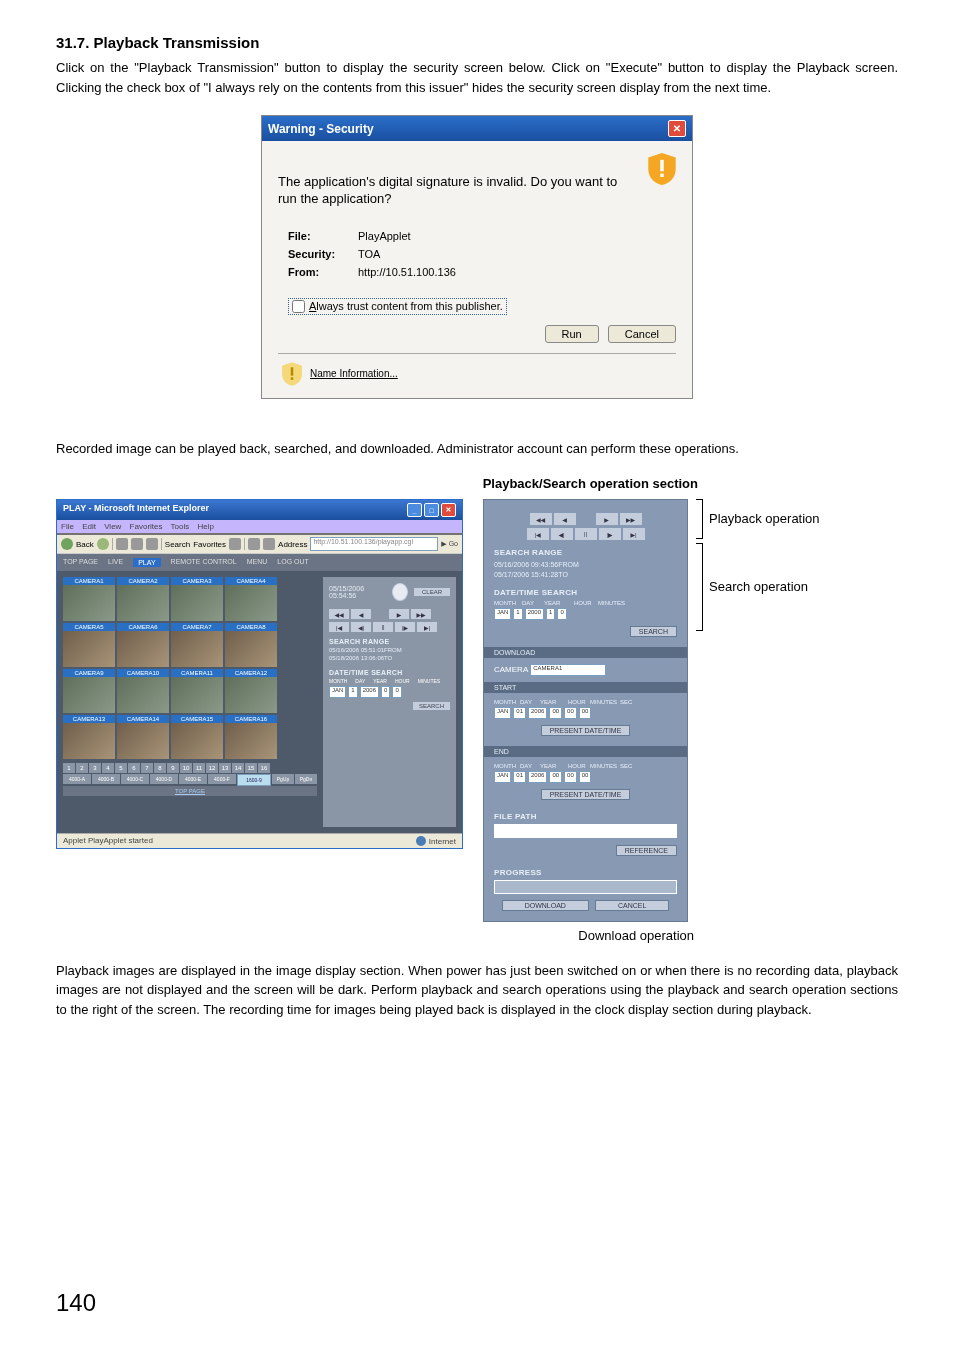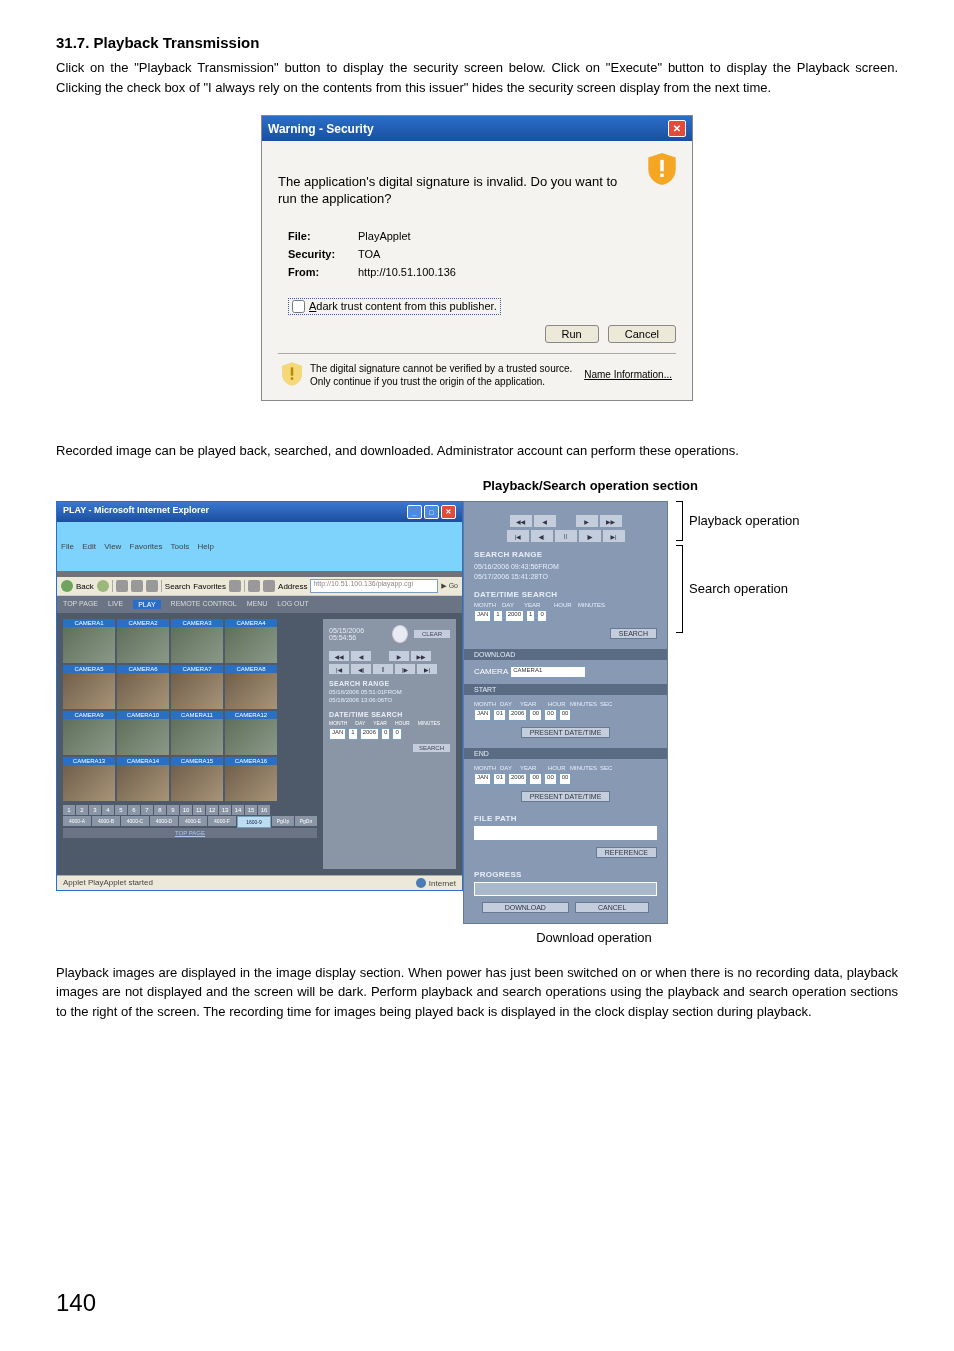--- a/index.html
+++ b/index.html
@@ -145,20 +145,21 @@
     font-family: "Comic Sans MS", cursive, sans-serif;
     font-size: 10px;
     text-decoration: underline;
     white-space: nowrap;
     align-self: center;
   }
 
   
   .playback-row {
     display: flex;
+    gap: 20px;
     align-items: flex-start;
     margin-top: 8px;
   }
   .play-window {
     width: 405px;
     border: 1px solid #2a6ec9;
     background: #ece9d8;
     font-size: 8px;
   }
   .play-title {
@@ -167,33 +168,33 @@
     padding: 3px 6px;
     display: flex;
     justify-content: space-between;
     font-weight: bold;
     font-size: 9px;
   }
   .win-btns { display: flex; gap: 2px; }
   .win-btn { width: 13px; height: 12px; background: #4b8be0; border: 1px solid #fff; border-radius: 2px; font-size: 7px; display:flex; align-items:center; justify-content:center; color:#fff; }
   .win-btn.cls { background: #e04b3c; }
   .menubar {
-    background: #7dd3fc;
-    padding: 20px 4px;
+    background: #c4b5fd;
+    padding: 2px 4px;
     font-size: 8px;
     color: #444;
   }
   .menubar span { margin-right: 6px; }
   .toolbar {
     background: #ece9d8;
     padding: 2px 4px;
     display: flex;
     align-items: center;
     gap: 3px;
-    border-top: 6px solid #737373;
+    border-top: 2px solid #737373;
     border-bottom: 1px solid #ccc;
   }
   .tb-ic { width: 12px; height: 12px; background: #6fa35e; border-radius: 50%; }
   .tb-ic.gray { background: #999; border-radius: 2px; }
   .tb-sep { width:1px; height:12px; background:#aaa; }
   .addrbar {
     flex:1;
     display:flex;
     align-items:center;
     gap:3px;
@@ -302,21 +303,21 @@
     line-height: 1.4;
   }
   .ops-labels .lbl-block { display:flex; align-items:center; gap:6px; margin-bottom:4px;}
   .ops-labels .bracket {
     border-top:1px solid #000;
     border-bottom:1px solid #000;
     border-right:1px solid #000;
     width:6px;
   }
   .ops-caption { font-weight:bold; font-size:13px; margin-bottom:4px; margin-left:-8px; }
-  .dl-label { text-align:center; margin-top:6px; font-size:13px; }
+  .dl-label { text-align:right; margin-top:6px; font-size:13px; }
 
   .page-num {
     position: absolute;
     left: 56px;
     bottom: 34px;
     font-size: 24px;
   }
 </style>
 </head>
 <body>
@@ -350,33 +351,32 @@
           <div class="info-label">Security:</div>
           <div class="info-value">TOA</div>
         </div>
         <div class="info-row">
           <div class="info-label">From:</div>
           <div class="info-value">http://10.51.100.136</div>
         </div>
       </div>
       <div class="checkbox-row">
         <input type="checkbox" style="">
-        <span class="checkbox-label"><span class="underline">A</span><span>dark trust content from this publisher.</span></span>
+        <span class="checkbox-label"><span class="underline">A</span><span>lways trust content from this publisher.</span></span>
       </div>
       <div class="dialog-buttons">
         <button class="dlg-btn">Run</button>
         <button class="dlg-btn">Cancel</button>
       </div>
       <div class="warn-footer">
         <svg class="shield-small" viewBox="0 0 24 28">
           <path d="M12 0 L24 4 V14 C24 22 18 27 12 28 C6 27 0 22 0 14 V4 Z" fill="#f5d87a"></path>
           <rect x="10.5" y="6" width="3" height="10" fill="#b88a00"></rect>
           <rect x="10.5" y="18" width="3" height="3" fill="#b88a00"></rect>
         </svg>
-        <div class="warn-footer-text">The digital signature cannot be verified by a trusted source.  Only continue if you trust the origin of the application.</div>
         <div class="more-info">Name Information...</div>
       </div>
     </div>
   </div>
 
   <p class="body-text">Recorded image can be played back, searched, and downloaded. Administrator account can perform these operations.</p>
 
   <div style="text-align:right; padding-right:200px;"><span class="ops-caption">Playback/Search operation section</span></div>
 
   <div class="playback-row">

